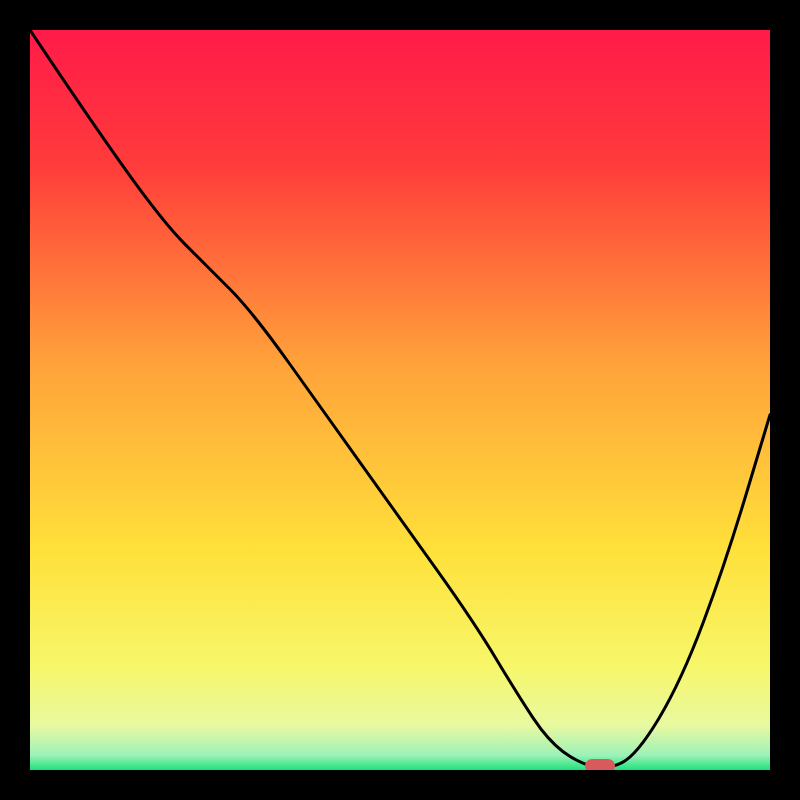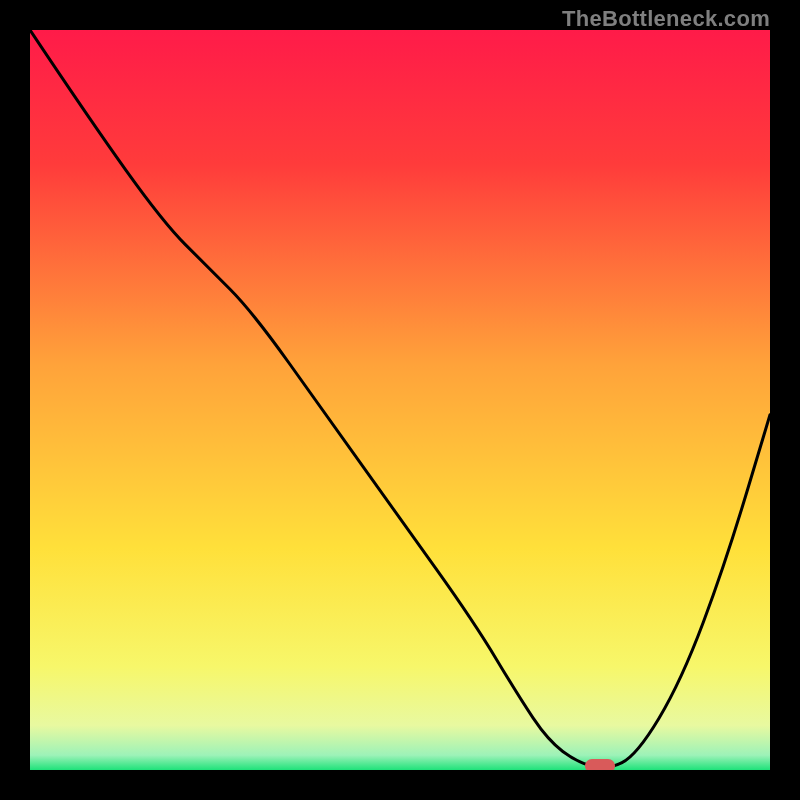--- a/index.html
+++ b/index.html
@@ -82,15 +82,14 @@
     </svg>
 
     <svg class="curve" viewBox="0 0 100 100" preserveAspectRatio="none">
       <path id="curve-path" d="M 0.00 0.00 Q 8.00 12.00 13.00 19.00 Q 18.00 26.00 21.00 29.00 Q 24.00 32.00 27.00 35.00 Q 30.00 38.00 35.00 45.00 Q 40.00 52.00 45.00 59.00 Q 50.00 66.00 55.00 73.00 Q 60.00 80.00 63.00 85.00 Q 66.00 90.00 68.00 93.00 Q 70.00 96.00 72.00 97.50 Q 74.00 99.00 76.00 99.50 Q 78.00 100.00 80.00 99.00 Q 82.00 98.00 85.00 93.00 Q 88.00 88.00 91.00 80.00 Q 94.00 72.00 97.00 62.00 T 100.00 52.00" fill="none" stroke="#000" stroke-width="3" vector-effect="non-scaling-stroke" stroke-linecap="round" stroke-linejoin="round"></path>
     </svg>
 
     <div class="marker" id="marker" style="left: 569.8px; top: 736px; background: rgb(217, 90, 90);"></div>
 
   </div>
 
-  <div class="watermark">TheBottleneck.com</div>
 
 </div>
 
 </body></html>

